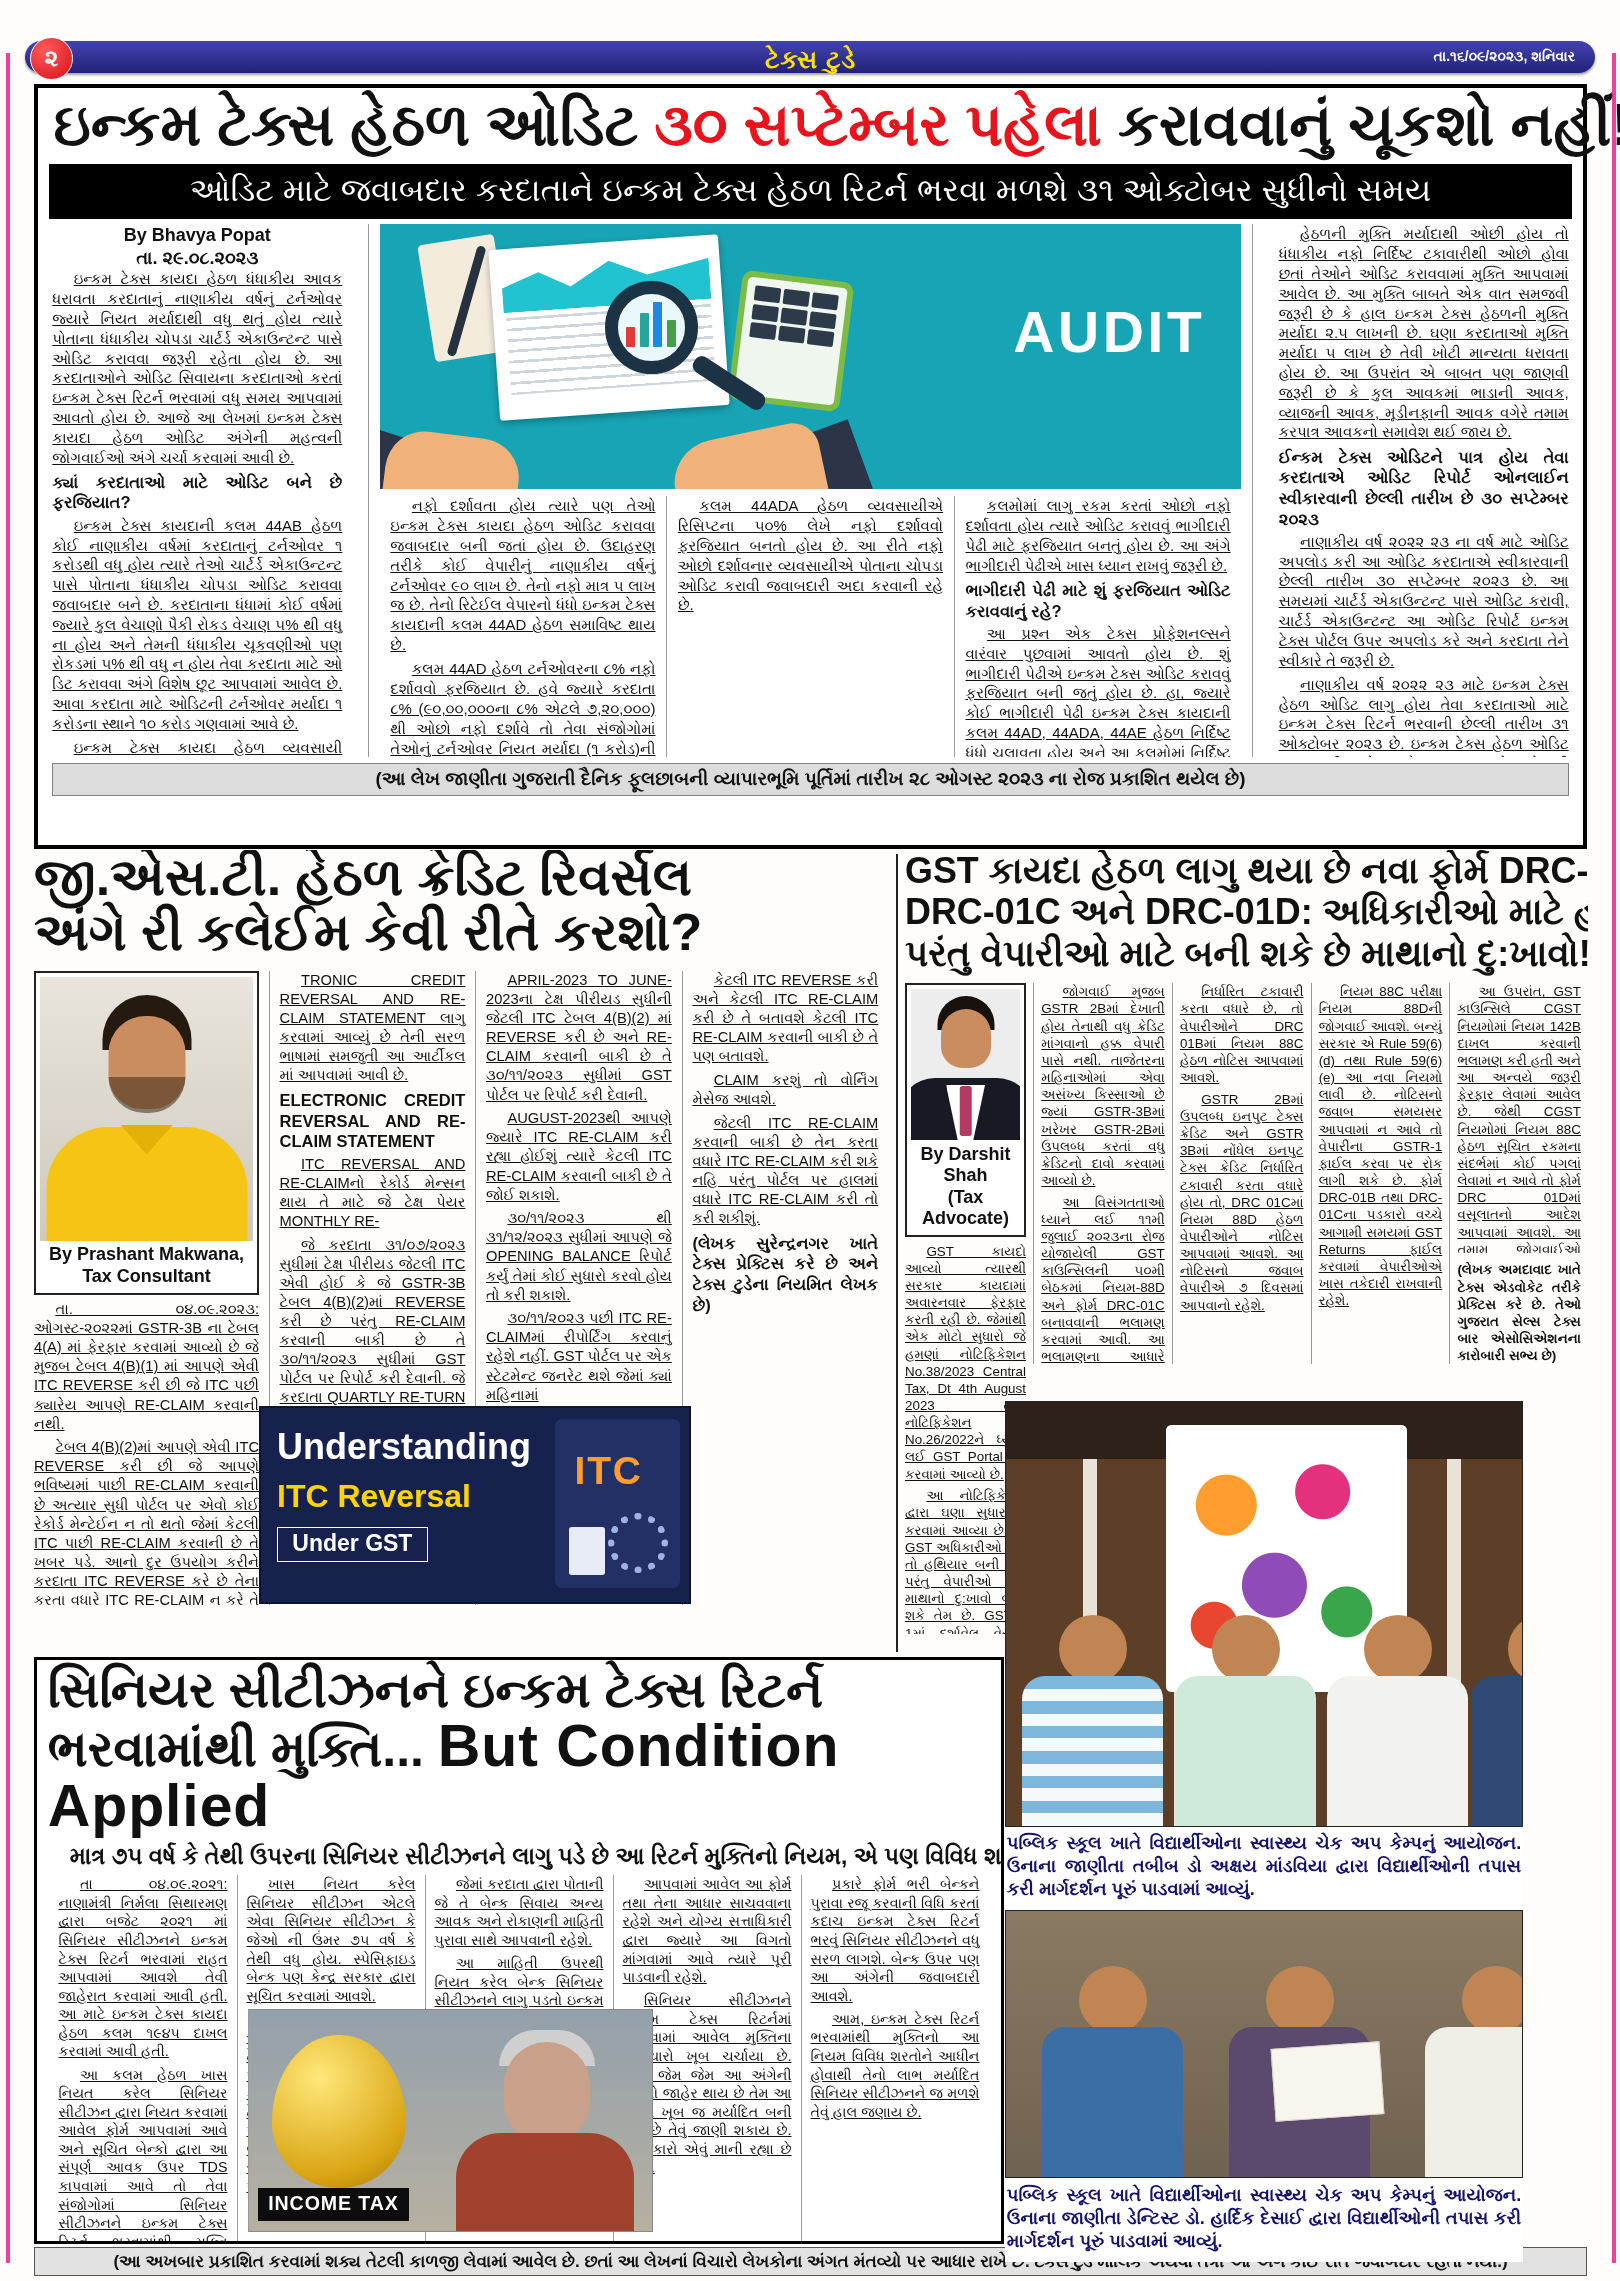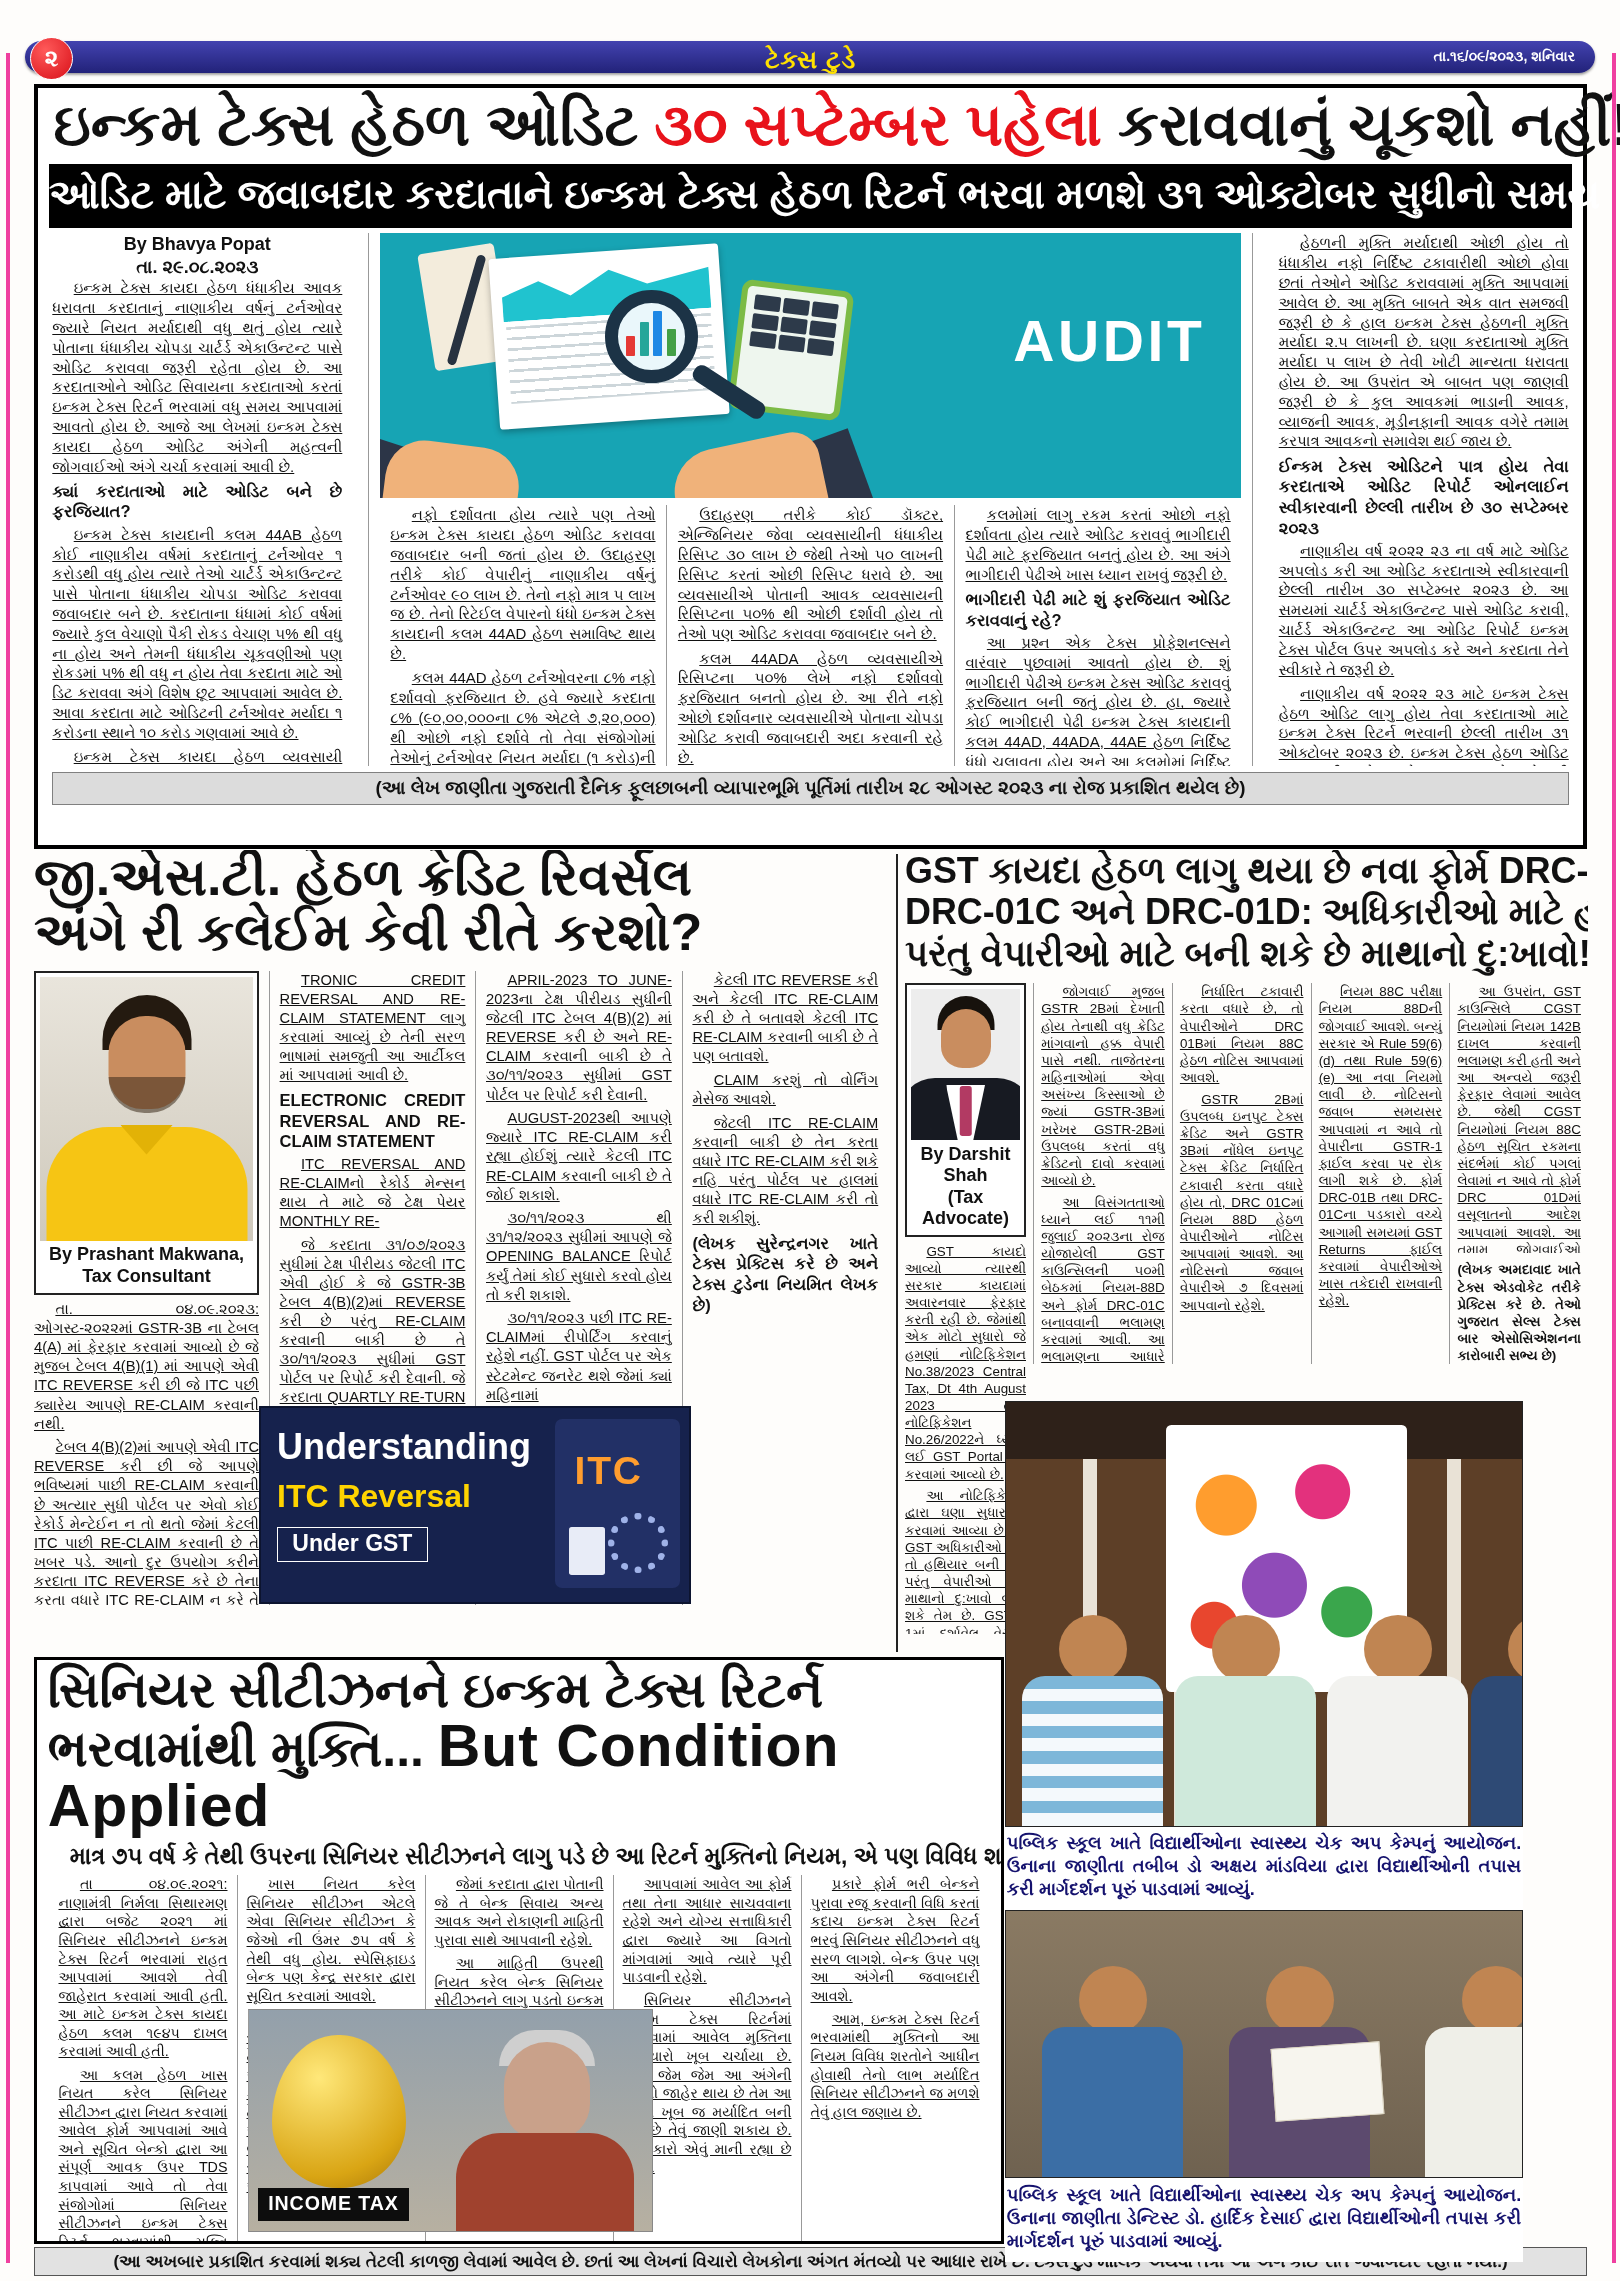--- a/index.html
+++ b/index.html
@@ -16,21 +16,21 @@
           color:#fff;font-weight:bold;font-size:23px;display:flex;align-items:center;justify-content:center;z-index:3;}
   .masthead{position:absolute;left:0;top:45px;width:100%;text-align:center;color:#ffe100;
             font-size:25px;font-weight:bold;letter-spacing:0.9px;z-index:2;}
   .pagedate{position:absolute;right:46px;top:48px;color:#fff;font-size:14px;font-weight:bold;z-index:2;}
 
   
   .a1{position:absolute;left:34px;top:84px;width:1545px;height:757px;border:4.5px solid #000;background:#fff;}
   .a1-hl{margin-top:7.1px;text-align:center;font-size:59px;font-weight:800;line-height:1.02;white-space:nowrap;
          transform:scaleX(.98);transform-origin:center;}
   .a1-hl .red{color:#e8131b;}
-  .a1-sub{margin:9px 10.7px 5.3px;background:#000;color:#fff;font-weight:bold;font-size:40px;
+  .a1-sub{margin:9px 10.7px 5.3px;background:#000;color:#fff;font-weight:normal;font-size:32px;
           text-align:center;padding:8px 0 9.8px;white-space:nowrap;}
   .a1-body{position:relative;margin:5.3px 14.3px 0;height:533px;display:flex;gap:15px;
            font-size:15px;line-height:1.32;text-align:justify;overflow:hidden;}
   .a1col{flex:0 0 290px;overflow:hidden;padding:0 10.7px 0 0;}
   .a1mid{flex:1 1 auto;border-left:0.9px solid #999;border-right:0.9px solid #999;padding:0 10.7px;overflow:hidden;}
   .a1col.last{padding:0 0 0 10.7px;}
   .byline{text-align:center;font-weight:bold;font-size:18px;line-height:1.25;}
   p.body{margin:0 0 4.5px;text-indent:21.4px;text-decoration:underline;}
   .bh{font-weight:bold;font-size:16.5px;margin:2.7px 0;line-height:1.25;}
   .a1-midcols{display:flex;margin-top:7.1px;height:314px;overflow:hidden;}
@@ -204,21 +204,20 @@
           <div class="aud-hand hand-l"></div>
           <div class="aud-hand hand-r"></div>
           <div class="audit-word">AUDIT</div>
         </div>
         <div class="a1-midcols">
           <div>
             <p class="body">નફો દર્શાવતા હોય ત્યારે પણ તેઓ ઇન્કમ ટેક્સ કાયદા હેઠળ ઓડિટ કરાવવા જવાબદાર બની જતાં હોય છે. ઉદાહરણ તરીકે કોઈ વેપારીનું નાણાકીય વર્ષનું ટર્નઓવર ૯૦ લાખ છે. તેનો નફો માત્ર ૫ લાખ જ છે. તેનો રિટેઈલ વેપારનો ધંધો ઇન્કમ ટેક્સ કાયદાની કલમ 44AD હેઠળ સમાવિષ્ટ થાય છે.</p>
             <p class="body">કલમ 44AD હેઠળ ટર્નઓવરના ૮% નફો દર્શાવવો ફરજિયાત છે. હવે જ્યારે કરદાતા ૮% (૯૦,૦૦,૦૦૦ના ૮% એટલે ૭,૨૦,૦૦૦) થી ઓછો નફો દર્શાવે તો તેવા સંજોગોમાં તેઓનું ટર્નઓવર નિયત મર્યાદા (૧ કરોડ)ની અંદર હોવા છતાં તેઓ ઓડિટ કરાવવા જવાબદાર બની જાય છે.</p>
           </div>
           <div>
-            <p class="body">ઉદાહરણ તરીકે કોઈ ડૉક્ટર, એન્જિનિયર જેવા વ્યવસાયીની ધંધાકીય રિસિપ્ટ ૩૦ લાખ છે જેથી તેઓ ૫૦ લાખની રિસિપ્ટ કરતાં ઓછી રિસિપ્ટ ધરાવે છે. આ વ્યવસાયીએ પોતાની આવક વ્યવસાયની રિસિપ્ટના ૫૦% થી ઓછી દર્શાવી હોય તો તેઓ પણ ઓડિટ કરાવવા જવાબદાર બને છે.</p>
             <p class="body">કલમ 44ADA હેઠળ વ્યવસાયીએ રિસિપ્ટના ૫૦% લેખે નફો દર્શાવવો ફરજિયાત બનતો હોય છે. આ રીતે નફો ઓછો દર્શાવનાર વ્યવસાયીએ પોતાના ચોપડા ઓડિટ કરાવી જવાબદારી અદા કરવાની રહે છે.</p>
           </div>
           <div>
             <p class="body">કલમોમાં લાગુ રકમ કરતાં ઓછો નફો દર્શાવતા હોય ત્યારે ઓડિટ કરાવવું ભાગીદારી પેઢી માટે ફરજિયાત બનતું હોય છે. આ અંગે ભાગીદારી પેઢીએ ખાસ ધ્યાન રાખવું જરૂરી છે.</p>
             <div class="bh">ભાગીદારી પેઢી માટે શું ફરજિયાત ઓડિટ કરાવવાનું રહે?</div>
             <p class="body">આ પ્રશ્ન એક ટેક્સ પ્રોફેશનલ્સને વારંવાર પુછવામાં આવતો હોય છે. શું ભાગીદારી પેઢીએ ઇન્કમ ટેક્સ ઓડિટ કરાવવું ફરજિયાત બની જતું હોય છે. હા, જ્યારે કોઈ ભાગીદારી પેઢી ઇન્કમ ટેક્સ કાયદાની કલમ 44AD, 44ADA, 44AE હેઠળ નિર્દિષ્ટ ધંધો ચલાવતા હોય અને આ કલમોમાં નિર્દિષ્ટ નફા કરતાં ઓછો નફો દર્શાવતા હોય ત્યારે ઓડિટ કરાવવું જરૂરી બને છે.</p>
             <div class="bh">ટેક્ષેબલ આવક ના હોય તેવા કરદાતાને ઓડિટ કરાવવાની જવાબદારી રહે?</div>
 
           </div>
         </div>

